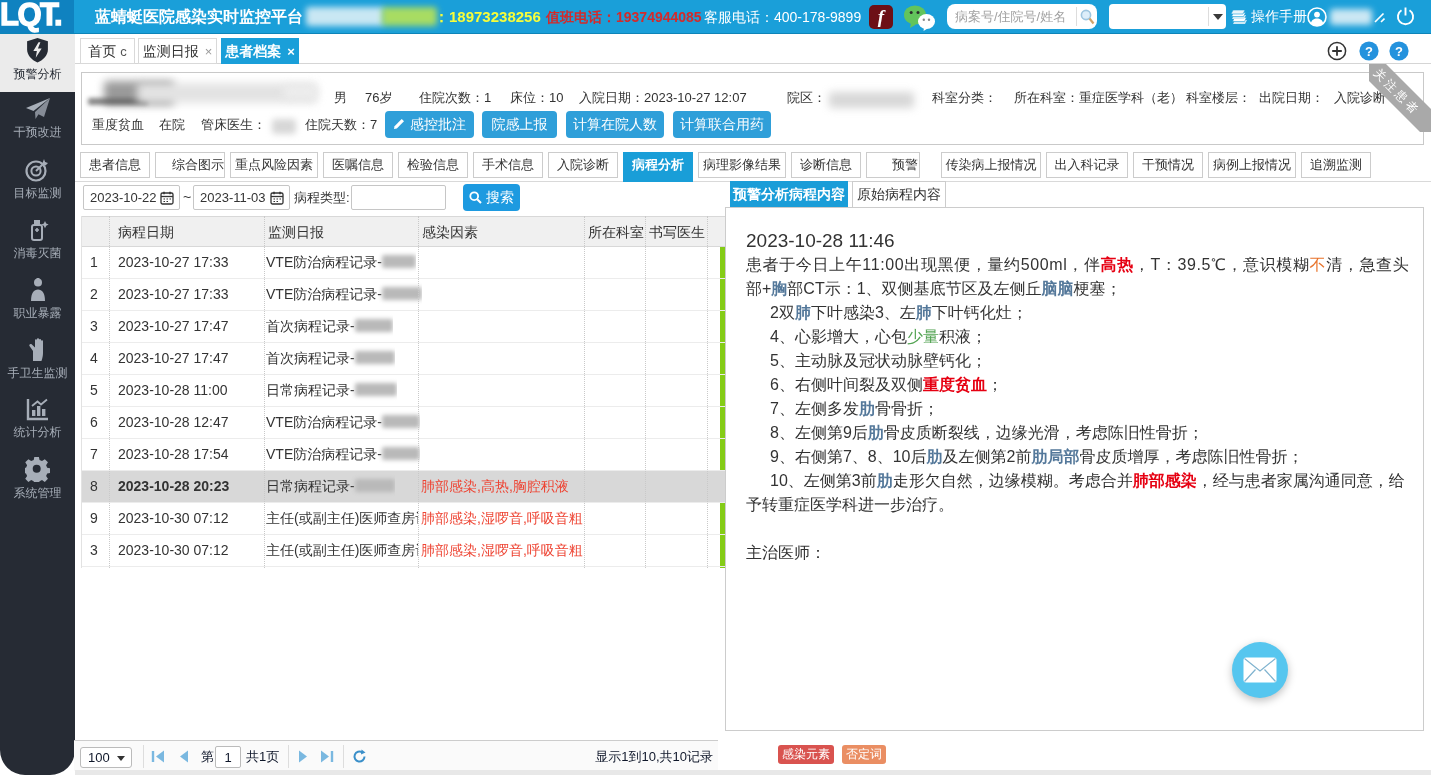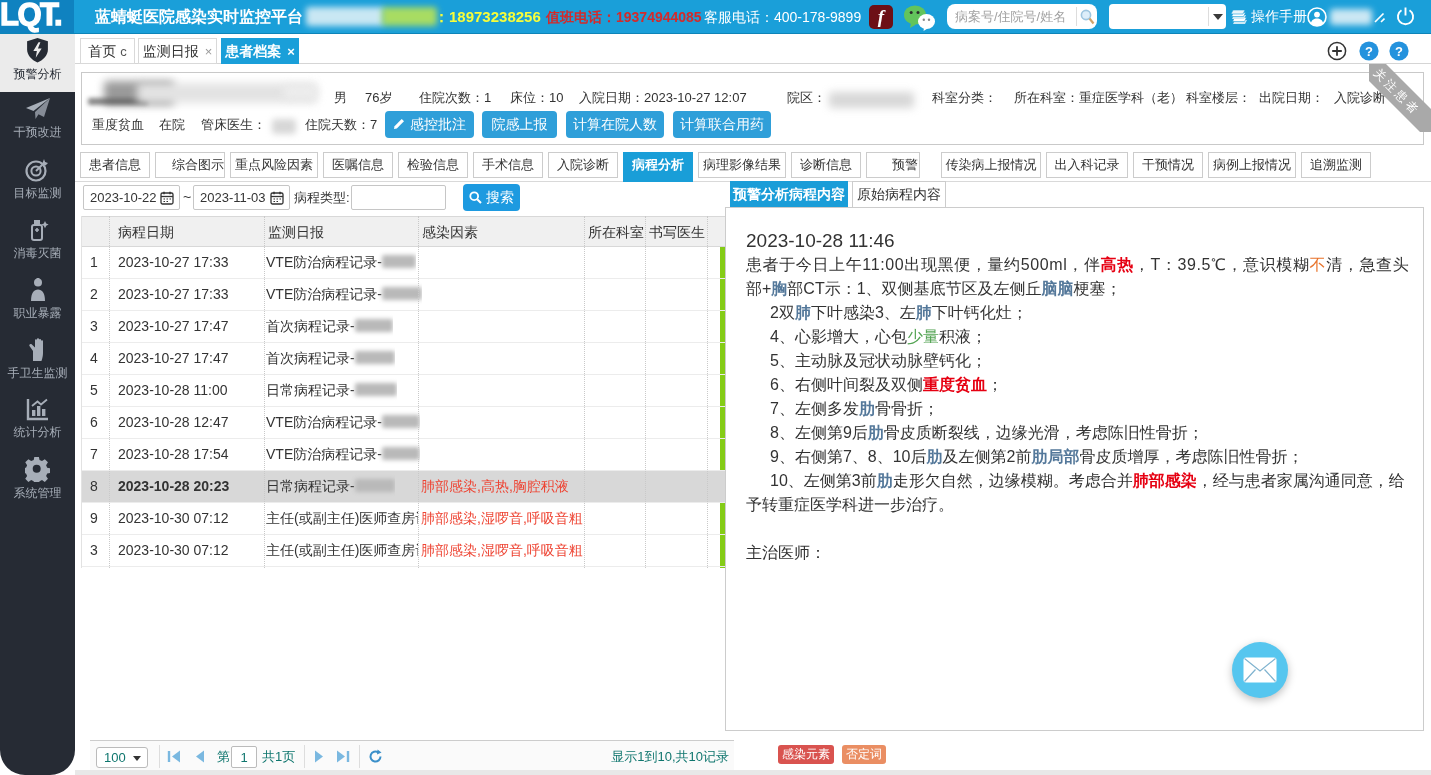--- a/index.html
+++ b/index.html
@@ -60,21 +60,21 @@
 #rtabA { position:absolute; left:730px; top:181px; width:118px; height:27px; background:#1a9dd8; color:#fff; font-weight:bold; font-size:14px; text-align:center; line-height:27px; }
 #rtabB { position:absolute; left:852px; top:181px; width:94px; height:27px; background:#fff; border:1px solid #ccc; color:#333; font-size:14px; text-align:center; line-height:25px; }
 #rpanel { position:absolute; left:725px; top:207px; width:699px; height:524px; border:1px solid #ccc; background:#fff; }
 #rcontent { position:absolute; left:746px; top:229px; width:678px; font-size:16px; line-height:24px; color:#333;  }
 #rcontent div { white-space:nowrap; height:24px; }
 .hlb { color:#54789a; font-weight:bold; }
 .hlr { color:#e60012; font-weight:bold; }
 .hlo { color:#e8742c; }
 .hlg { color:#52a352; }
 
-#pager { position:absolute; left:90px; top:740px; width:644px; height:31px; background:#fafafa; border-top:1px solid #ccc; font-size:13px; color:#0f766e; }
+#pager { position:absolute; left:74px; top:740px; width:644px; height:31px; background:#fafafa; border-top:1px solid #ccc; font-size:13px; color:#0f172a; }
 #botstrip { position:absolute; left:75px; top:770px; width:1356px; height:5px; background:#e8e8e8; }
 .legbtn { position:absolute; top:745px; height:19px; border-radius:3px; color:#fff; font-size:12px; line-height:19px; text-align:center; }
 #fab { position:absolute; left:1232px; top:642px; width:56px; height:56px; border-radius:50%; background:#56c6ef; box-shadow:0 3px 8px rgba(0,0,0,.25); }
 </style>
 </head>
 <body>
 <div id="header">
   <div id="logo">LQT.</div>
   <div id="htitle">蓝蜻蜓医院感染实时监控平台</div>
   <div class="blur1"></div>

